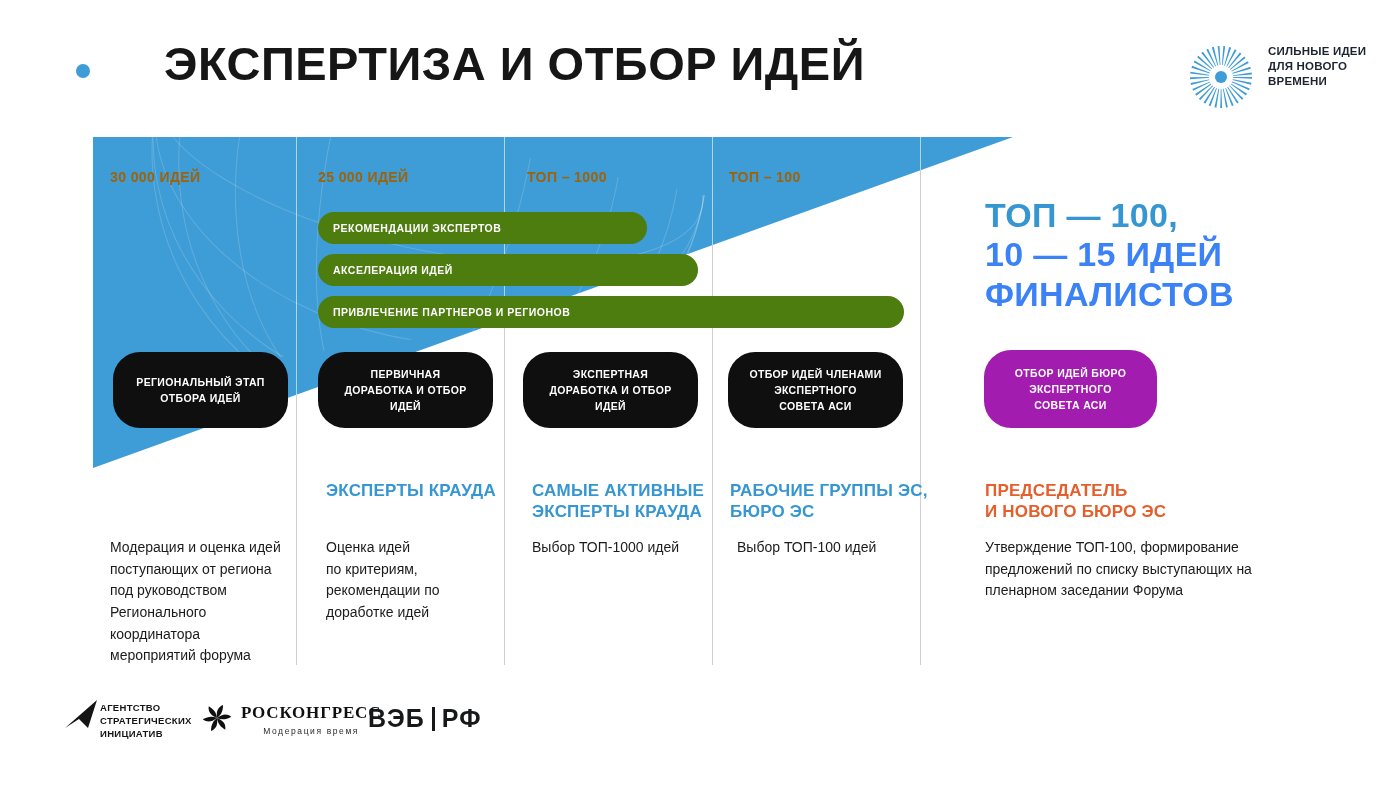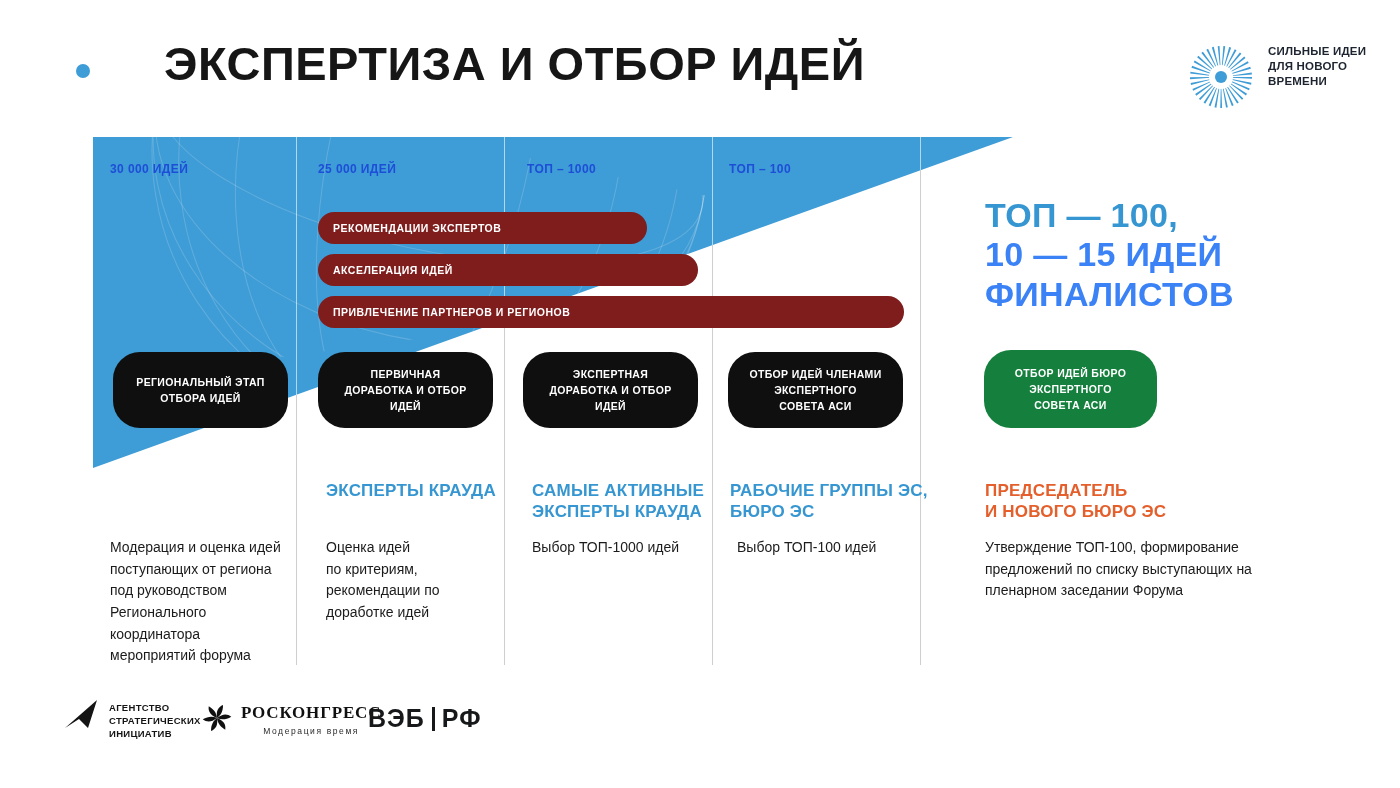--- a/index.html
+++ b/index.html
@@ -15,42 +15,42 @@
     position:absolute;left:164px;top:36px;margin:0;font-size:47px;font-weight:700;
     letter-spacing:.5px;color:#161616;
   }
   .brand{position:absolute;left:1188px;top:44px;display:flex;align-items:flex-start;}
   .brand-text{margin-left:14px;font-size:11.5px;font-weight:700;line-height:1.3;color:#1d2430;letter-spacing:.2px;}
 
   
   .funnel-bg{position:absolute;left:0;top:0;}
 
   
-  .stage-count{position:absolute;top:162px;font-size:12px;font-weight:700;color:#1d4ed8;letter-spacing:.4px;}
+  .stage-count{position:absolute;top:169px;font-size:14px;font-weight:700;color:#a16207;letter-spacing:.4px;}
   .sc1{left:110px;} .sc2{left:318px;} .sc3{left:527px;} .sc4{left:729px;}
 
   
   .pill{
-    position:absolute;height:32px;border-radius:16px;background:#7f1d1d;color:#ffffff;
+    position:absolute;height:32px;border-radius:16px;background:#4d7c0f;color:#ffffff;
     display:flex;align-items:center;padding-left:15px;box-sizing:border-box;
     font-size:10.5px;font-weight:700;letter-spacing:.5px;
   }
   .p1{left:318px;top:212px;width:329px;}
   .p2{left:318px;top:254px;width:380px;}
   .p3{left:318px;top:296px;width:586px;}
 
   
   .stage-box{
     position:absolute;top:352px;width:175px;height:76px;border-radius:27px;background:#0f0f0f;
     color:#ffffff;display:flex;align-items:center;justify-content:center;text-align:center;
     font-size:10.5px;font-weight:700;letter-spacing:.35px;line-height:1.55;padding:6px;box-sizing:border-box;
   }
   .b1{left:113px;} .b2{left:318px;} .b3{left:523px;} .b4{left:728px;}
   .final-box{
-    position:absolute;left:984px;top:350px;width:173px;height:78px;border-radius:27px;background:#15803d;
+    position:absolute;left:984px;top:350px;width:173px;height:78px;border-radius:27px;background:#a21caf;
     color:#ffffff;display:flex;align-items:center;justify-content:center;text-align:center;
     font-size:10.5px;font-weight:700;letter-spacing:.35px;line-height:1.55;padding:6px;box-sizing:border-box;
   }
 
   
   .result{position:absolute;left:985px;top:196px;width:330px;font-weight:700;font-size:34px;line-height:1.16;letter-spacing:.3px;}
   .result-top{color:#3696D1;}
   .result-bottom{color:#3b82f6;}
 
   
@@ -58,21 +58,21 @@
   .vline.white{background:rgba(255,255,255,.6);}
   .vline.gray{background:#cfcfcf;}
 
   
   .col-heading{position:absolute;top:481px;font-size:17px;font-weight:700;line-height:1.22;color:#3696D1;letter-spacing:.2px;}
   .col-heading.orange{color:#E45F2B;}
   .col-body{position:absolute;top:537px;font-size:14px;line-height:1.55;color:#1b1b1b;}
 
   
   .footer-asi{position:absolute;left:64px;top:698px;display:flex;align-items:flex-start;}
-  .asi-text{margin-left:9px;margin-top:4px;font-size:9.5px;font-weight:700;line-height:1.35;color:#141414;letter-spacing:.3px;}
+  .asi-text{margin-left:0;margin-top:4px;font-size:9.5px;font-weight:700;line-height:1.35;color:#141414;letter-spacing:.3px;}
   .footer-ros{position:absolute;left:202px;top:703px;display:flex;align-items:flex-start;}
   .ros-col{margin-left:9px;}
   .ros-name{font-family:"Liberation Serif", serif;font-size:17px;font-weight:700;letter-spacing:.8px;color:#101010;}
   .ros-tagline{margin-top:3px;font-size:8.5px;color:#2a2a2a;letter-spacing:1.6px;text-align:center;}
   .footer-veb{position:absolute;left:368px;top:704px;display:flex;align-items:center;font-size:25px;font-weight:700;color:#17181a;letter-spacing:1px;}
   .veb-bar{display:inline-block;width:3px;height:24px;background:#17181a;margin:0 7px;}
 </style>
 </head>
 <body>
 

